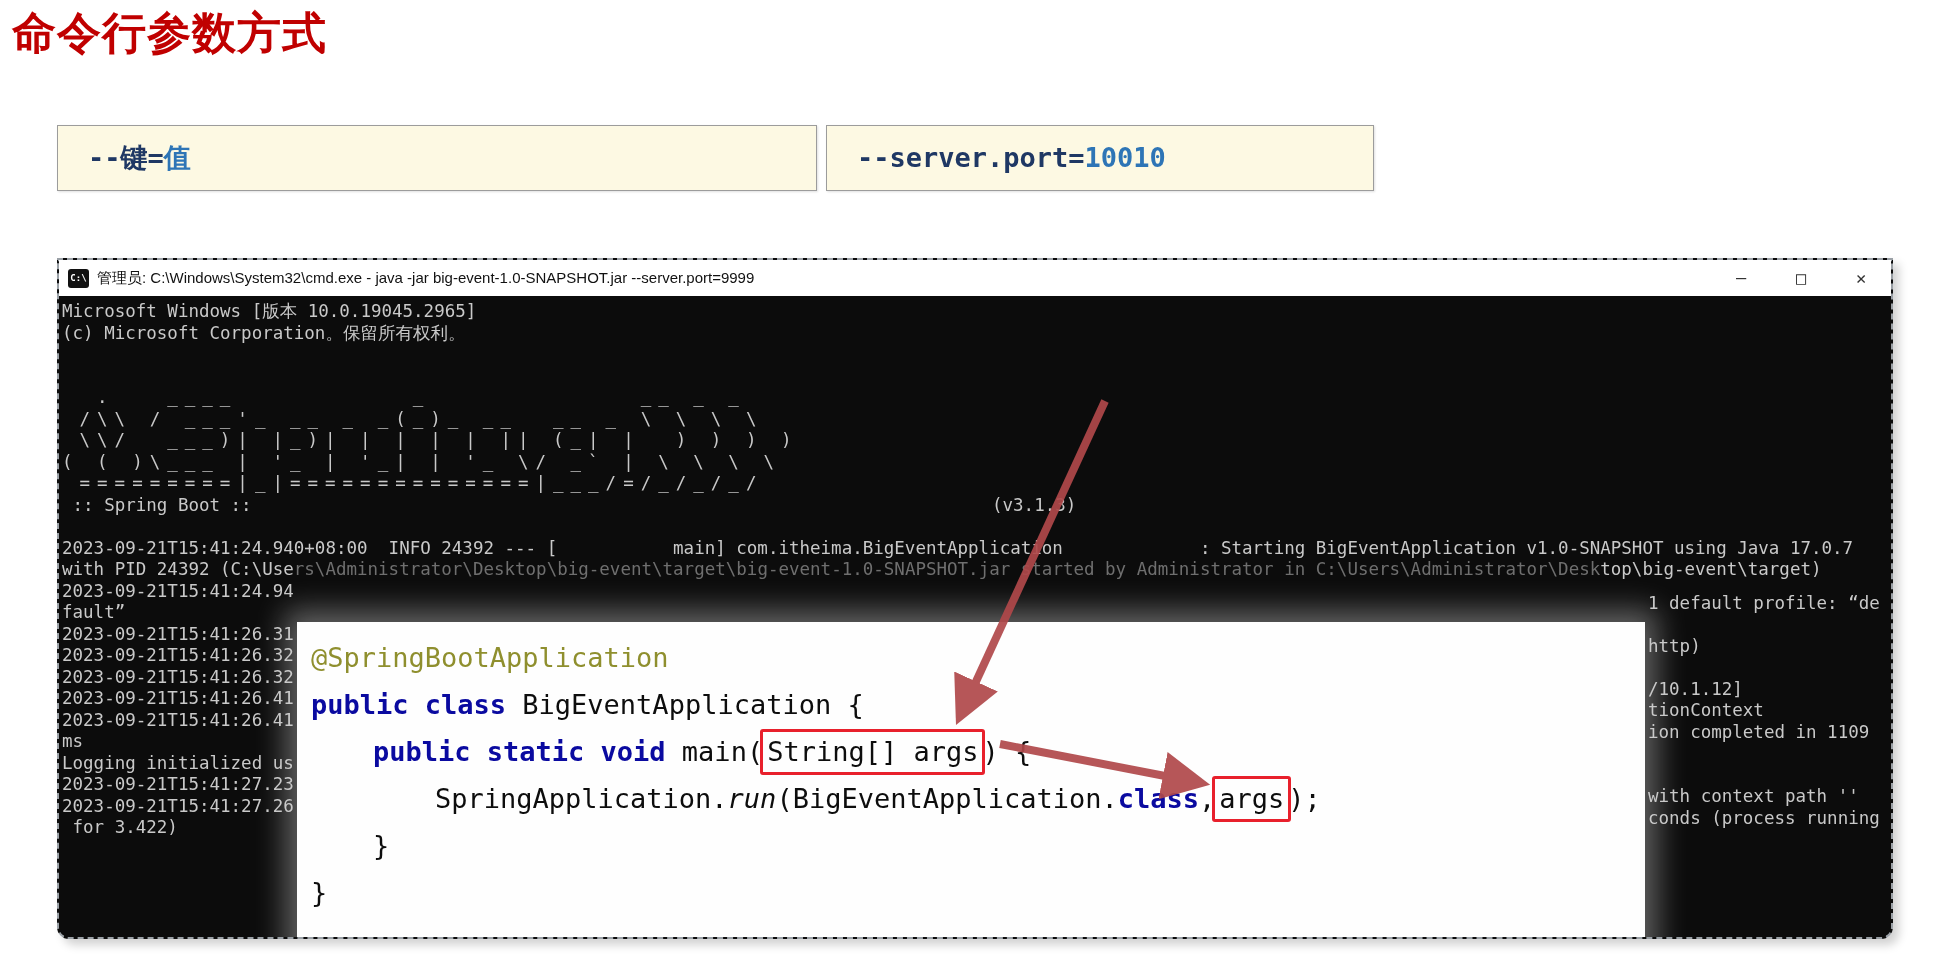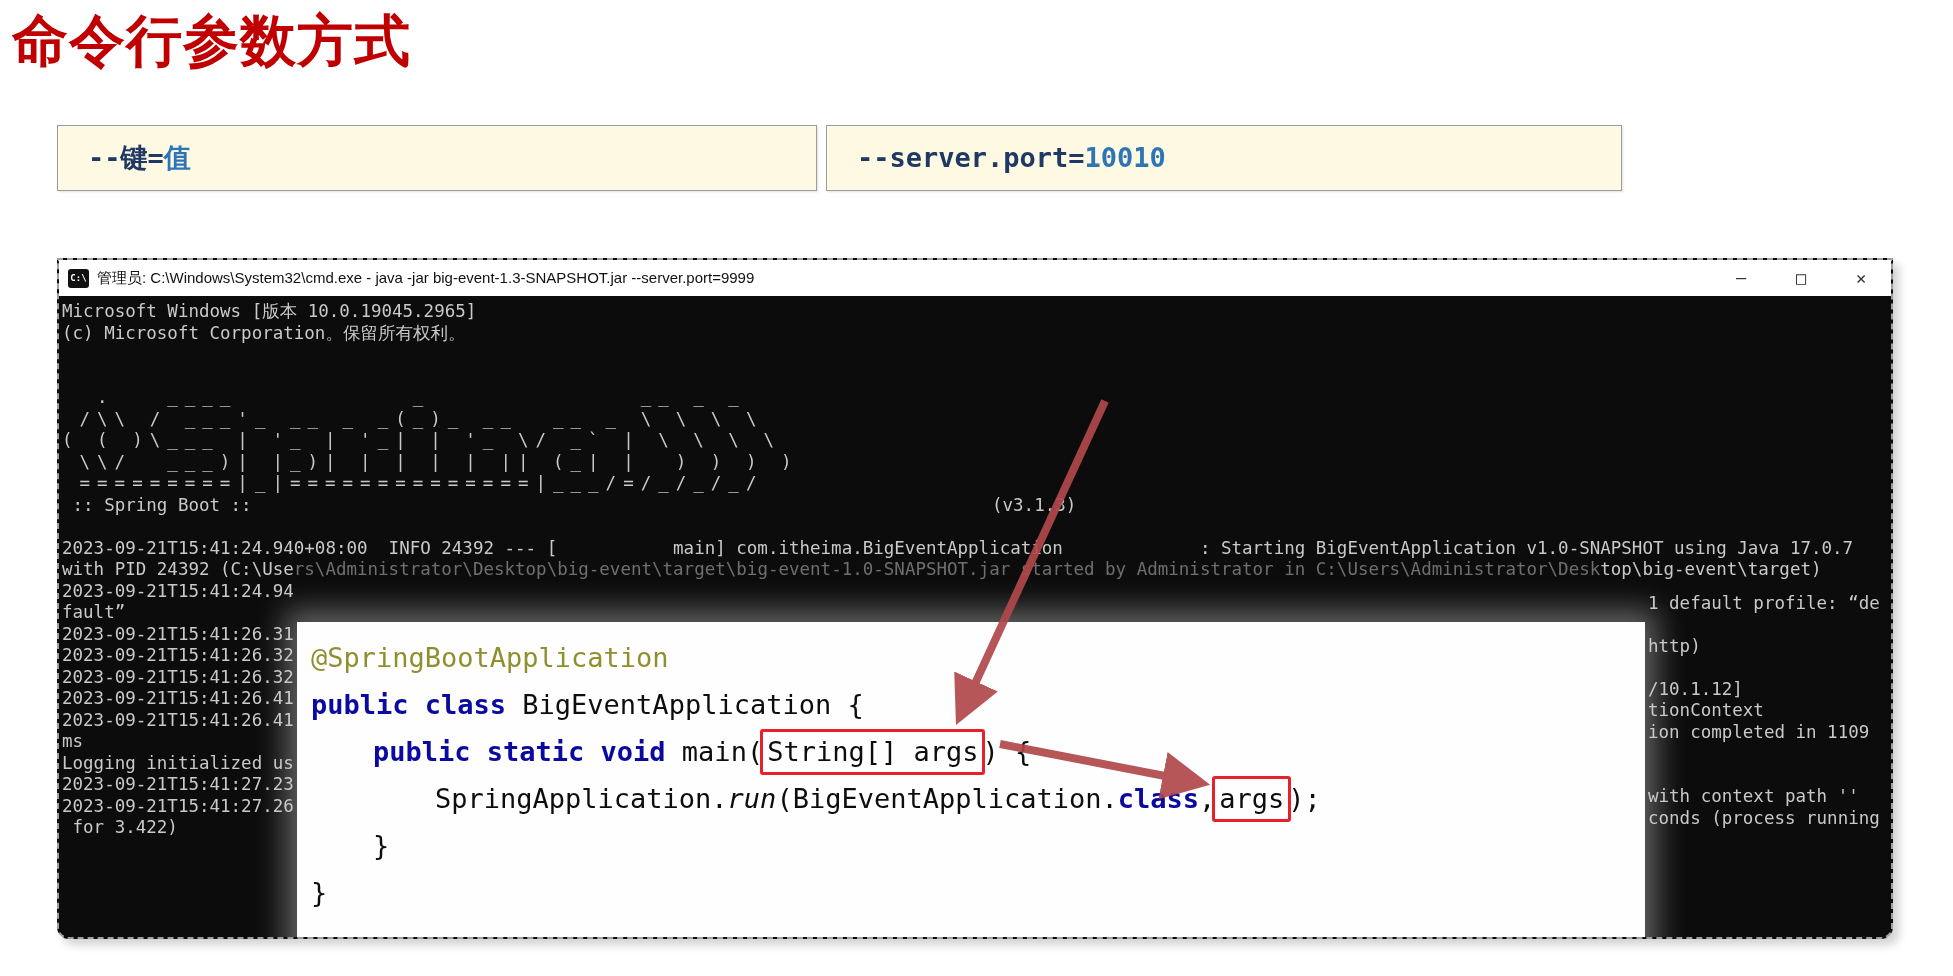--- a/index.html
+++ b/index.html
@@ -1,30 +1,30 @@
 <!DOCTYPE html>
 <html><head>
 <meta charset="utf-8">
 <style>
   * { margin:0; padding:0; box-sizing:border-box; }
   html,body { width:1953px; height:976px; background:#ffffff; overflow:hidden;
               font-family:"Liberation Sans", sans-serif; }
 
   
-  #page-title { position:absolute; left:12px; top:4px; font-size:56px; font-weight:bold;
+  #page-title { position:absolute; left:12px; top:4px; font-size:44px; font-weight:bold;
                 color:#C00000; letter-spacing:1px;text-align:center; }
 
   
   .pbox { position:absolute; top:125px; height:66px; background:#FDF9E3;
           border:1px solid #9c9c9c; box-shadow:1px 1px 2px rgba(0,0,0,.12);
           font-family:"DejaVu Sans Mono","Liberation Mono",monospace;
           font-size:27px; font-weight:bold; line-height:63px; padding-left:30px;
           white-space:pre; }
   #pbox1 { left:57px; width:760px; }
-  #pbox2 { left:826px; width:796px; }
+  #pbox2 { left:826px; width:548px; }
   .pbox .pfx { color:#1F3864; }
   .pbox .val { color:#2E75B6; }
 
   
   #cmd-window { position:absolute; left:57px; top:258px; width:1836px; height:681px;
                 border:2px dashed #9aa0a6; border-radius:0 0 12px 12px; overflow:hidden;
                 background:#0C0C0C; box-shadow:6px 6px 10px rgba(0,0,0,.18); }
   #titlebar { position:absolute; left:0; top:0; right:0; height:36px; background:#ffffff;
               display:flex; align-items:center; }
   #cmd-icon { width:21px; height:19px; background:#111; border-radius:3px; margin:0 8px 0 9px;
@@ -72,36 +72,36 @@
 
 <h1 id="page-title">命令行参数方式</h1>
 
 <div class="pbox" id="pbox1"><span class="pfx">--键=</span><span class="val">值</span></div>
 
 <div class="pbox" id="pbox2"><span class="pfx">--server.port=</span><span class="val">10010</span></div>
 
 <div id="cmd-window">
   <div id="titlebar">
     <span id="cmd-icon">C:\</span>
-    <span id="title-text">管理员: C:\Windows\System32\cmd.exe - java  -jar big-event-1.3-SNAPSHOT.jar --server.port=9999</span>
+    <span id="title-text">管理员: C:\Windows\System32\cmd.exe - java  -jar big-event-1.0-SNAPSHOT.jar --server.port=9999</span>
     <span id="win-controls">
       <span class="wbtn">—</span>
       <span class="wbtn">□</span>
       <span class="wbtn">✕</span>
     </span>
   </div>
   <div id="terminal">
       <div class="trow">Microsoft Windows [版本 10.0.19045.2965]</div>
       <div class="trow">(c) Microsoft Corporation。保留所有权利。</div>
       <div class="trow"></div>
       <div class="trow"></div>
       <div class="trow art">  .   ____          _            __ _ _</div>
       <div class="trow art"> /\\ / ___'_ __ _ _(_)_ __  __ _ \ \ \ \</div>
+      <div class="trow art"> \\/  ___)| |_)| | | | | || (_| |  ) ) ) )</div>
       <div class="trow art">( ( )\___ | '_ | '_| | '_ \/ _` | \ \ \ \</div>
-      <div class="trow art"> \\/  ___)| |_)| | | | | || (_| |  ) ) ) )</div>
       <div class="trow art"> =========|_|==============|___/=/_/_/_/</div>
       <div class="trow"><span> :: Spring Boot ::</span><span class="bootver">(v3.1.3)</span></div>
       <div class="trow"></div>
       <div class="trow">2023-09-21T15:41:24.940+08:00  INFO 24392 --- [           main] com.itheima.BigEventApplication             : Starting BigEventApplication v1.0-SNAPSHOT using Java 17.0.7</div>
       <div class="trow"><span>with PID 24392 (C:\Use</span><span class="dimseg">rs\Administrator\Desktop\big-event\target\big-event-1.0-SNAPSHOT.jar started by Administrator in C:\Users\Administrator\Desk</span><span>top\big-event\target)</span></div>
       <div class="trow"><span>2023-09-21T15:41:24.94</span><span class="rfrag">1 default profile: “de</span></div>
       <div class="trow">fault”</div>
       <div class="trow"><span>2023-09-21T15:41:26.31</span><span class="rfrag">http)</span></div>
       <div class="trow"><span>2023-09-21T15:41:26.32</span></div>
       <div class="trow"><span>2023-09-21T15:41:26.32</span><span class="rfrag">/10.1.12]</span></div>

